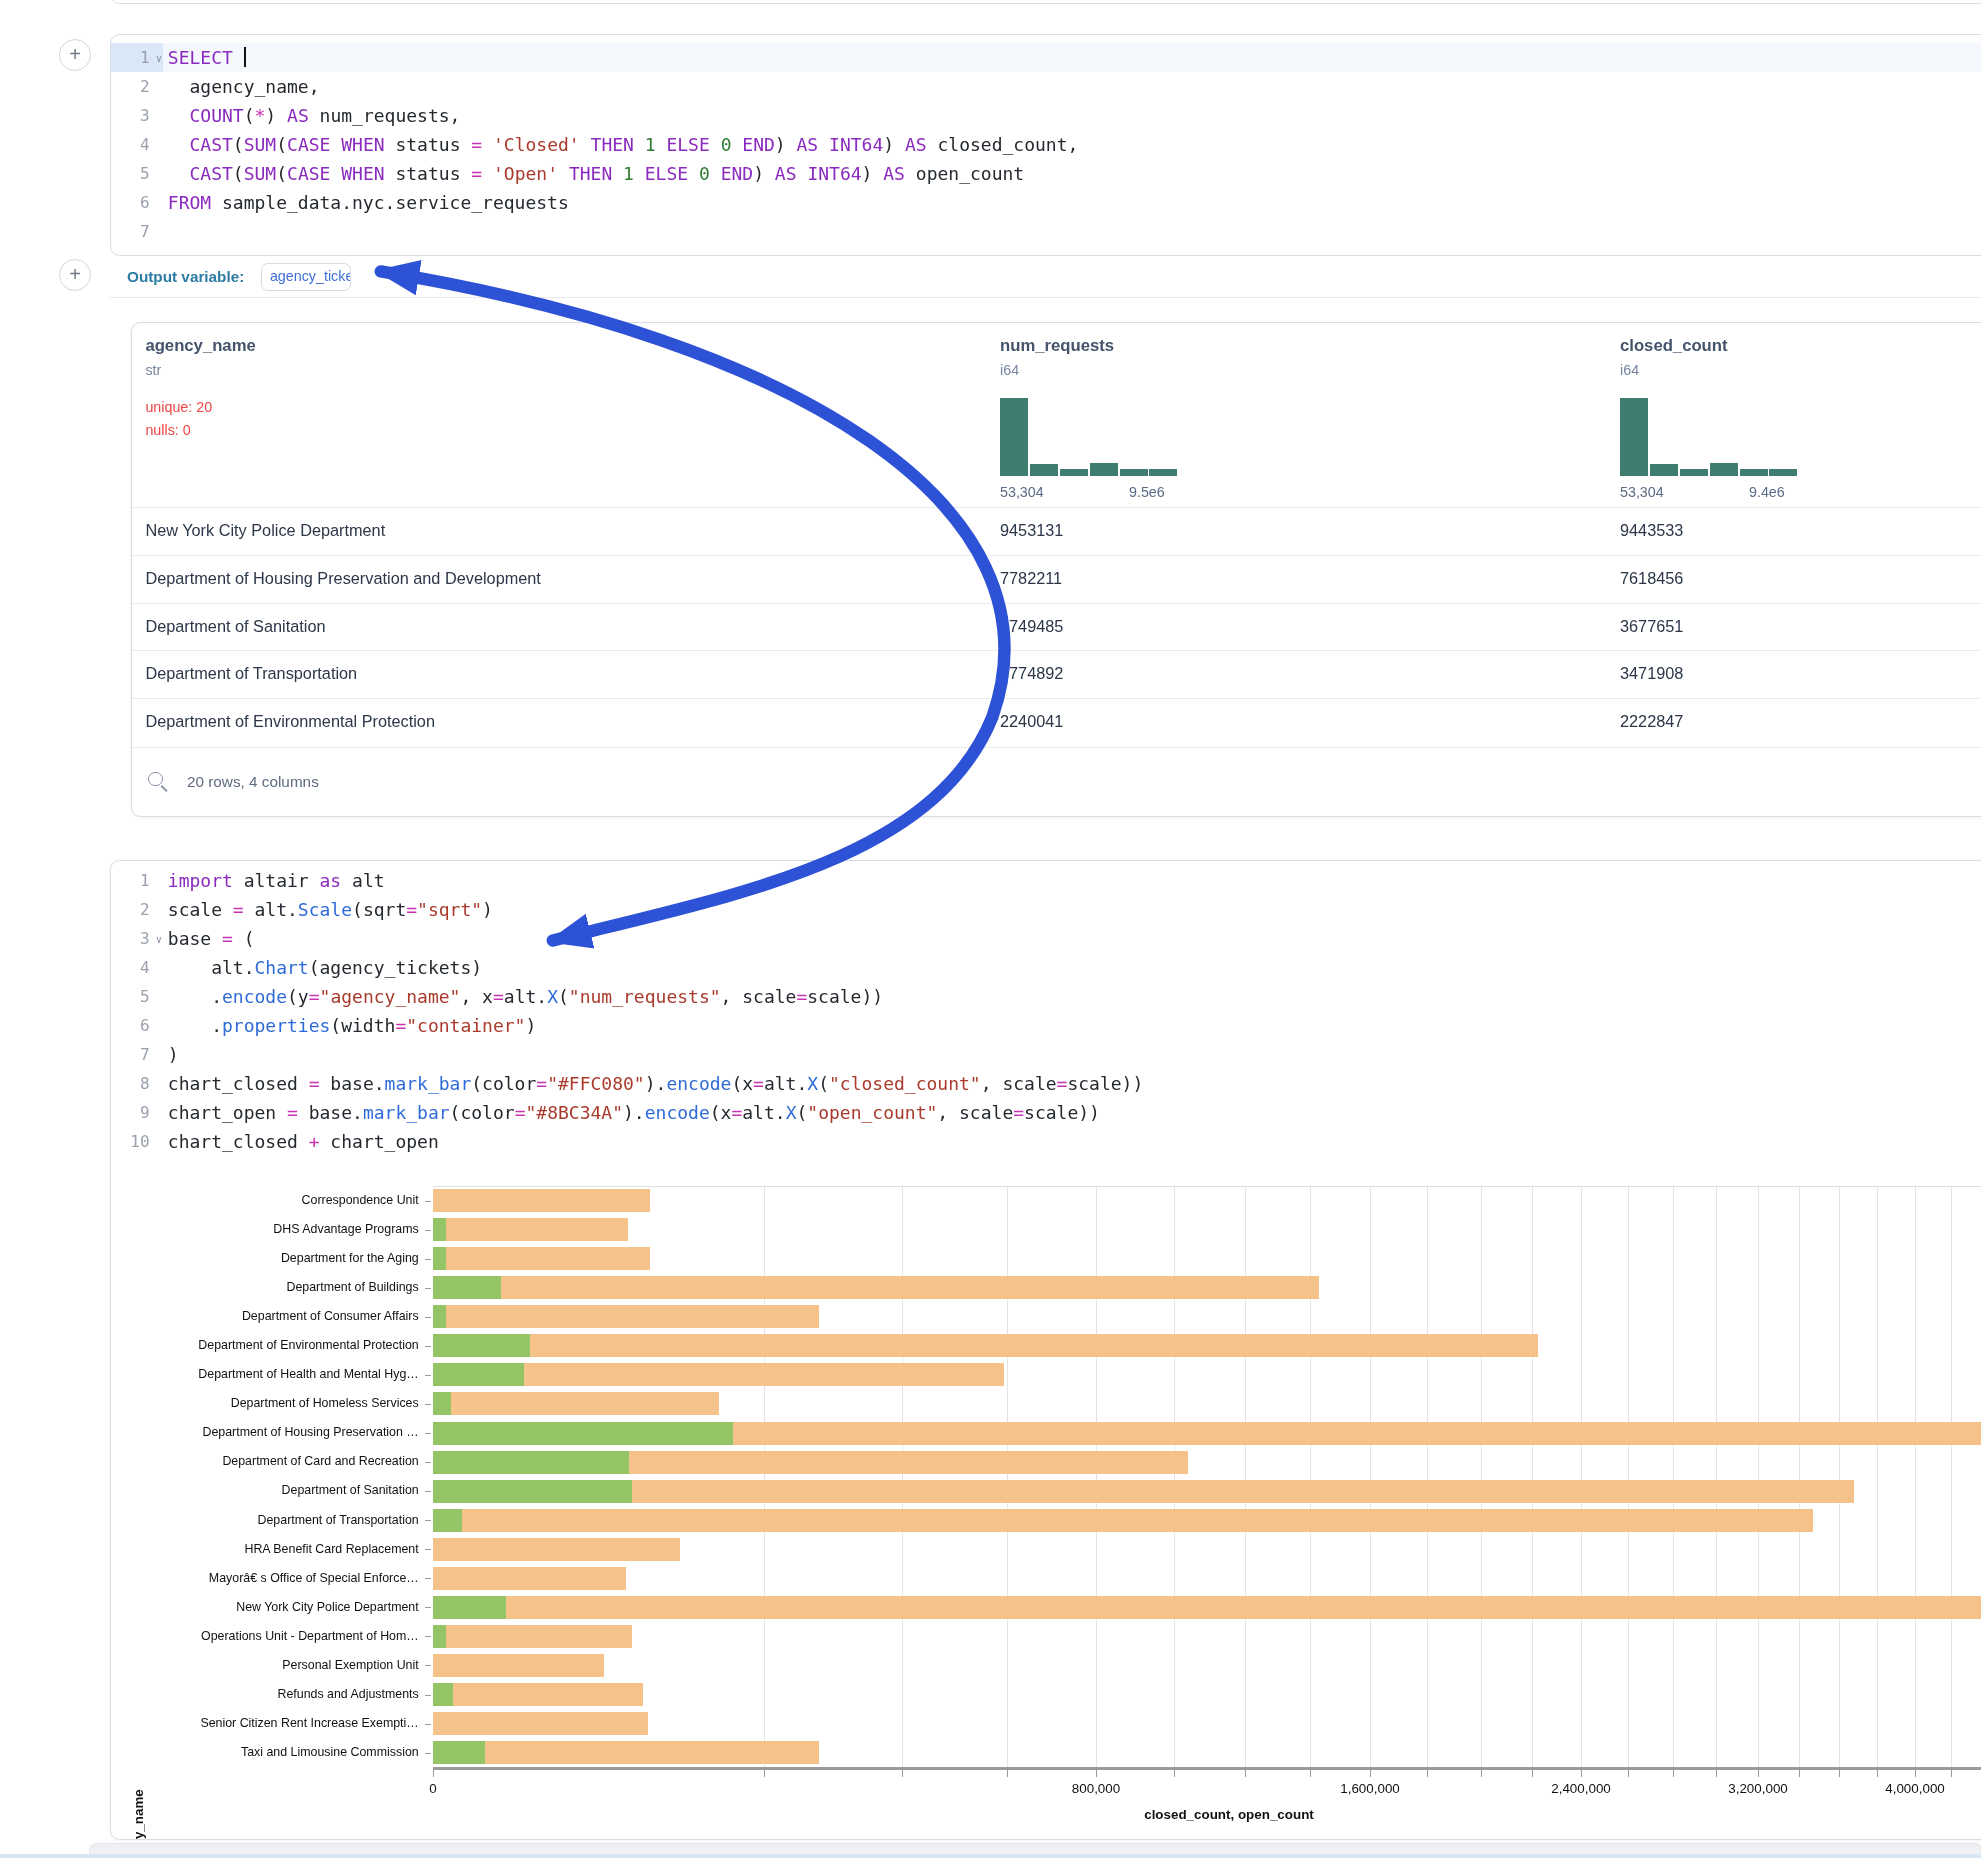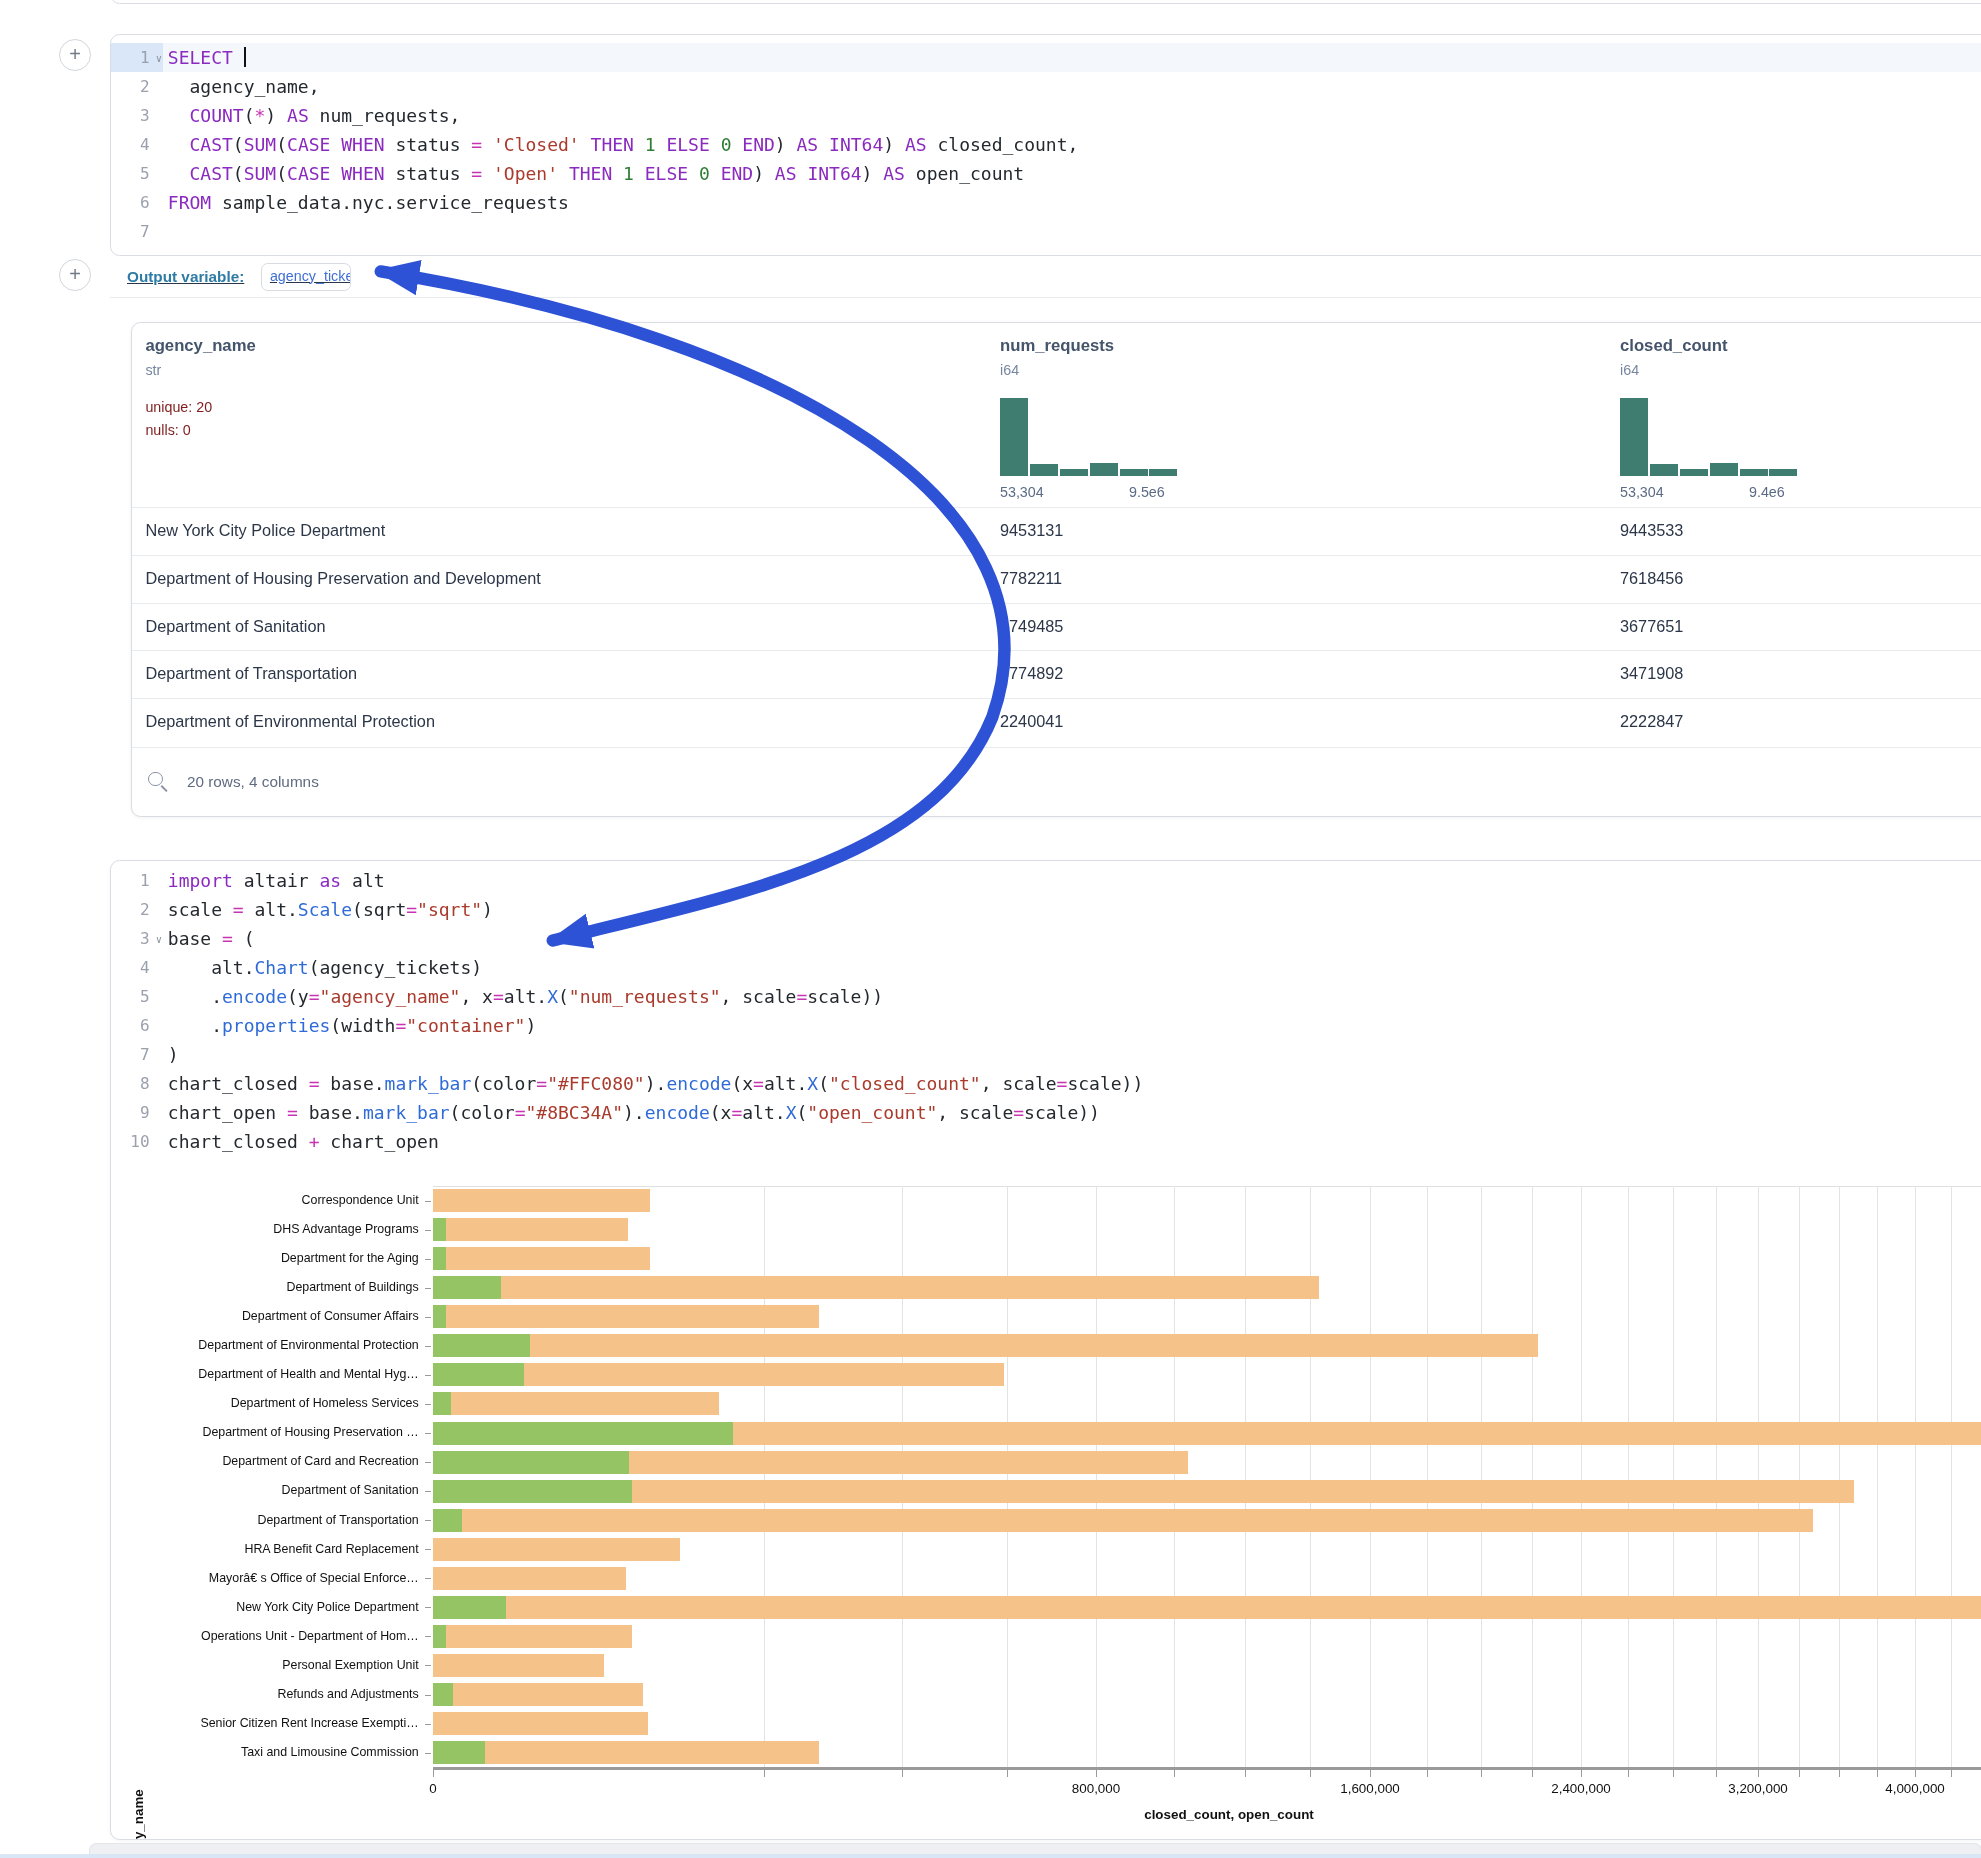--- a/index.html
+++ b/index.html
@@ -27,28 +27,28 @@
   .codetext{padding-left:4.8px;line-height:29px;}
   .kw{color:#8b2abf;font-weight:normal;}
   .op{color:#c733b3;}
   .str{color:#a93a2c;}
   .num{color:#2e7d32;}
   .fn{color:#2f6bd8;}
   .pl{color:#24292f;}
   .caret{display:inline-block;width:1.9px;height:20px;background:#111;vertical-align:-3.8px;}
   
   #outvar-row{position:absolute;left:110px;top:256px;width:1872px;height:42px;background:#fff;
-    border-bottom:1.4px solid #e8eaed;display:flex;align-items:center;gap:17px;padding-left:17px;box-sizing:border-box;text-decoration:underline;}
+    border-bottom:1.4px solid #e8eaed;display:flex;align-items:center;gap:17px;padding-left:17px;box-sizing:border-box;}
   #outvar-label{color:#2e7ca6;font-weight:bold;font-size:15.3px;}
   #outvar-pill{width:90px;height:28px;border:1.4px solid #d7dbe1;border-radius:6.7px;box-sizing:border-box;
     color:#3f6fd4;font-size:14.3px;line-height:25px;padding:0 7.6px;overflow:hidden;white-space:nowrap;background:#fff;}
   
   .th-name{font-weight:bold;font-size:16.7px;color:#44546a;}
   .th-type{font-size:14.3px;color:#7786a0;margin-top:5.7px;}
-  .th-stat{font-size:14.3px;color:#7f1d1d;}
+  .th-stat{font-size:14.3px;color:#ef4444;}
   .hist{position:absolute;display:flex;align-items:flex-end;gap:1.9px;height:78px;}
   .hist .hbar{width:28px;background:#3e7d6f;}
   .hist-label{position:absolute;font-size:14.3px;color:#5b6b85;}
   .trow{position:absolute;left:0;width:100%;height:48px;border-top:1px solid #e9ecef;}
   .trow span{position:absolute;top:13.4px;font-size:16.3px;color:#2b3648;}
   #table-footer{position:absolute;left:0;top:424px;width:100%;height:71px;border-top:1px solid #e9ecef;}
   #table-footer .ftext{position:absolute;left:55px;top:25px;font-size:15.3px;color:#5f6b80;}
   .search-glyph{position:absolute;left:15.3px;top:23px;width:21px;height:21px;}
   .search-glyph .lens{position:absolute;left:1px;top:1px;width:12.4px;height:12.4px;border:1.9px solid #8a94a6;border-radius:50%;}
   .search-glyph .handle{position:absolute;left:14.3px;top:14.3px;width:7.6px;height:1.9px;background:#8a94a6;transform:rotate(45deg);transform-origin:0 0;}

